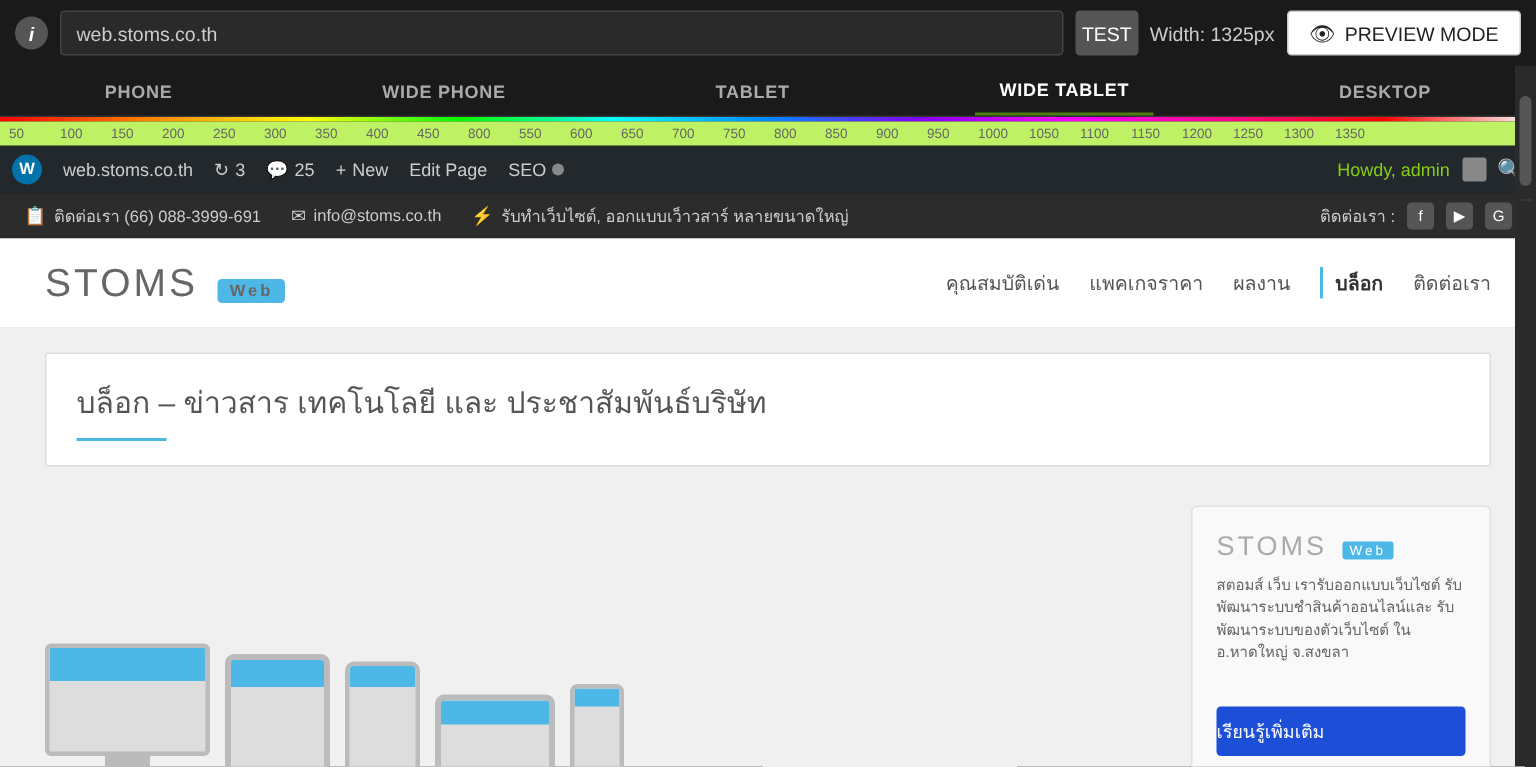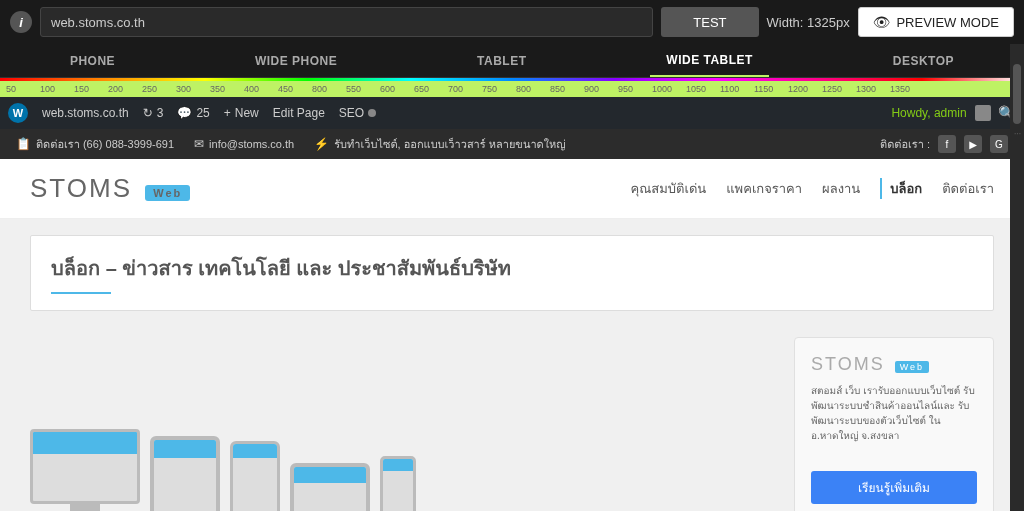--- a/index.html
+++ b/index.html
@@ -30,21 +30,21 @@
       padding: 5px 10px;
       border-radius: 3px;
       font-size: 13px;
       flex: 1;
       height: 30px;
     }
     .test-btn {
       background: #555;
       color: #fff;
       border: none;
-      padding: 5px 32px;
+      padding: 5px 4px;
       border-radius: 3px;
       font-size: 13px;
       cursor: pointer;
       height: 30px;
     }
     .width-display {
       color: #ccc;
       font-size: 13px;
       margin-left: auto;
     }
@@ -76,21 +76,21 @@
       font-weight: bold;
       letter-spacing: 0.5px;
       cursor: pointer;
       padding: 0 16px;
       height: 100%;
       display: flex; align-items: center;
       text-transform: uppercase;
     }
     .bp-item.active {
       color: #fff;
-      border-bottom: 2px solid #bef264;
+      border-bottom: 2px solid #4d7c0f;
     }
     
     .color-bar {
       height: 3px;
       background: linear-gradient(to right, 
         #ff0000 0%, #ff8800 10%, #ffff00 20%, #00ff00 30%, 
         #00ffff 40%, #0088ff 50%, #8800ff 60%, 
         #ff00ff 70%, #ff0088 80%, #ff0000 90%, #ffffff 100%);
     }
 
@@ -187,21 +187,21 @@
     .page-title-area {
       background: #fff;
       margin: 16px 30px;
       padding: 16px 20px;
       border: 1px solid #ddd;
       border-radius: 2px;
     }
     .page-title-text {
       font-size: 20px;
       color: #555;
-      font-weight: bold;
+      font-weight: normal;
     }
     .title-underline {
       width: 60px;
       height: 2px;
       background: #4db8e8;
       margin-top: 8px;
     }
 
     
     .content-section {
@@ -301,29 +301,29 @@
       border-radius: 2px;
       margin-left: 3px;
     }
     .card-desc {
       font-size: 10px;
       color: #666;
       line-height: 1.5;
       margin-bottom: 28px;
     }
     .card-btn {
-      background: #3b82f6;
+      background: #1d4ed8;
       color: #fff;
       border: none;
       padding: 7px 0;
       border-radius: 3px;
       font-size: 12px;
       cursor: pointer;
       width: 100%;
-      text-align: center;
+      text-align: left;
     }
 
     
     .scrollbar-area {
       position: absolute;
       right: 0;
       top: 44px;
       width: 14px;
       height: calc(100% - 44px);
       background: #2a2a2a;

